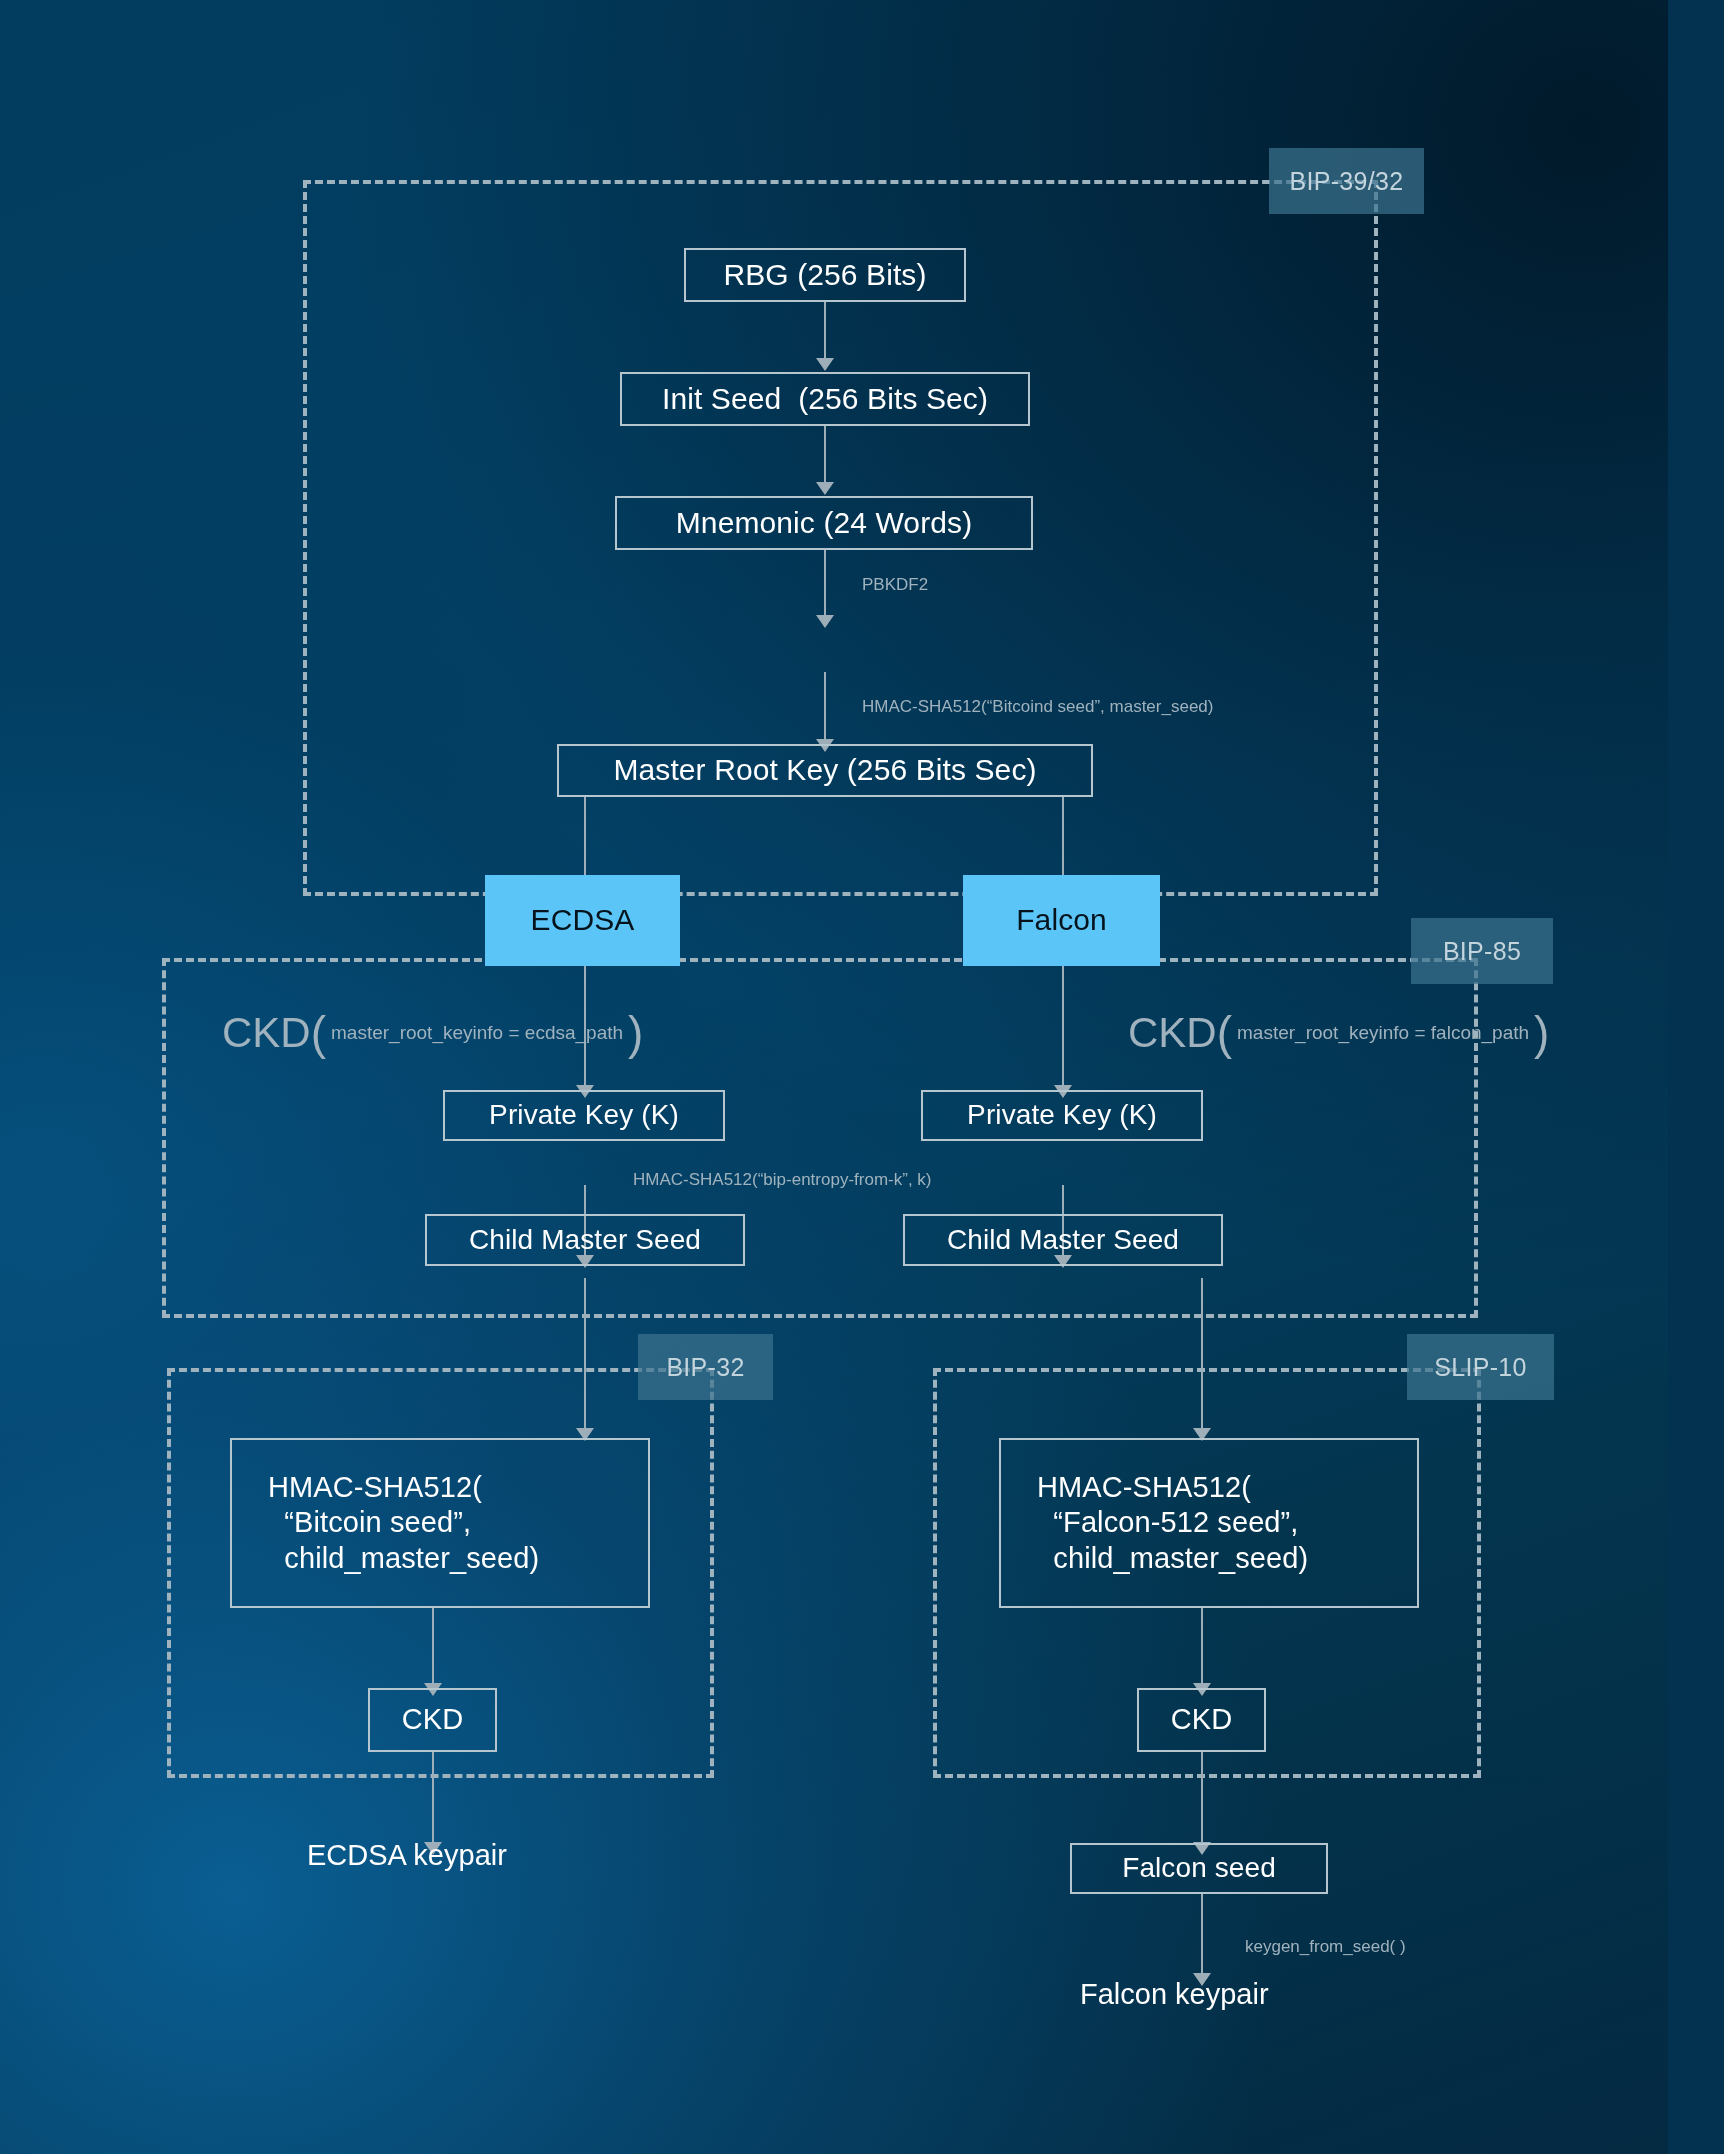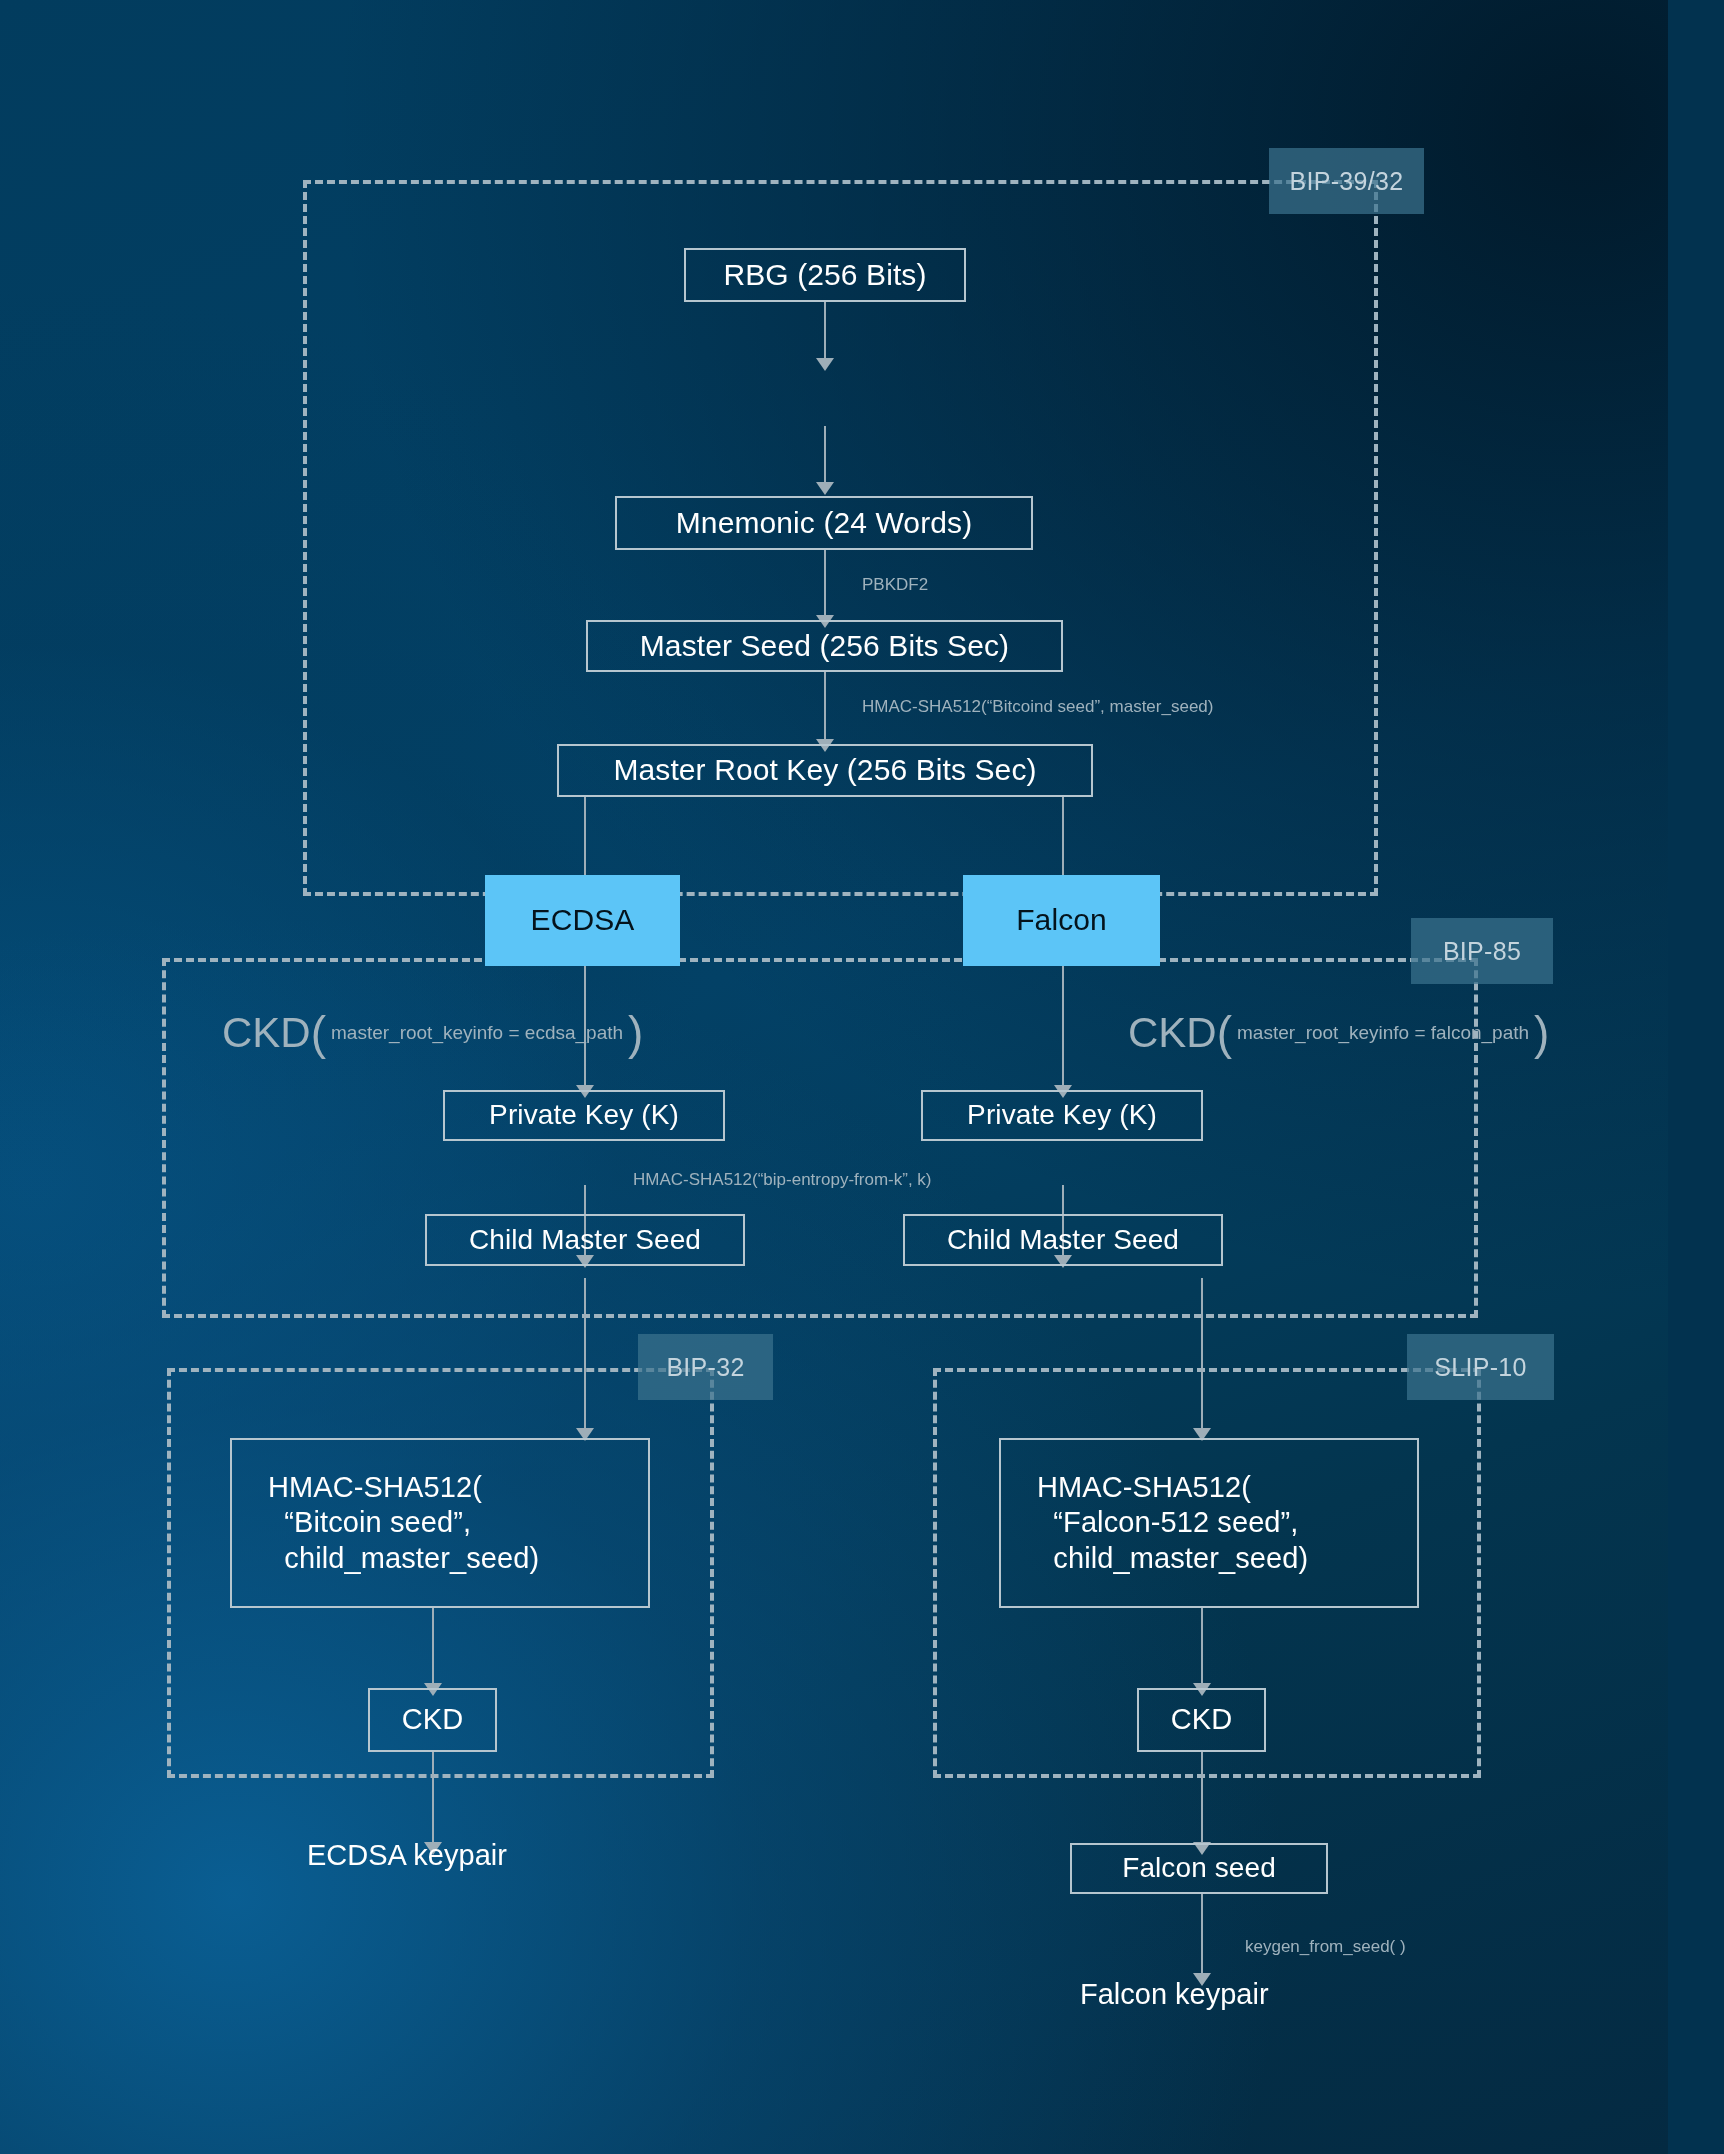--- a/index.html
+++ b/index.html
@@ -159,28 +159,28 @@
   <div class="arrowhead" style="left:1193px;top:1842px;"></div>
 
   <div class="edge" style="left:1201px;top:1893px;height:85px;"></div>
   <div class="arrowhead" style="left:1193px;top:1973px;"></div>
   <div class="edgelabel" style="left:1245px;top:1911px;margin-top:26px;">keygen_from_seed( )</div>
 
   <div class="node" style="left:684px;top:248px;width:282px;height:54px;font-size:30px;">
     <span>RBG (256 Bits)</span>
   </div>
 
+  <div class="node" style="left:620px;top:372px;width:410px;height:54px;font-size:30px;">
+    <span>Init Seed  (256 Bits Sec)</span>
+  </div>
 
   <div class="node" style="left:615px;top:496px;width:418px;height:54px;font-size:30px;">
     <span>Mnemonic (24 Words)</span>
   </div>
 
-  <div class="node" style="left:586px;top:620px;width:477px;height:52px;font-size:30px;">
-    <span>Master Seed (256 Bits Sec)</span>
-  </div>
 
   <div class="node" style="left:557px;top:744px;width:536px;height:53px;font-size:30px;">
     <span>Master Root Key (256 Bits Sec)</span>
   </div>
 
   <div class="node accent" style="left:485px;top:875px;width:195px;height:91px;font-size:30px;">
     <span>ECDSA</span>
   </div>
 
   <div class="node accent" style="left:963px;top:875px;width:197px;height:91px;font-size:30px;">

